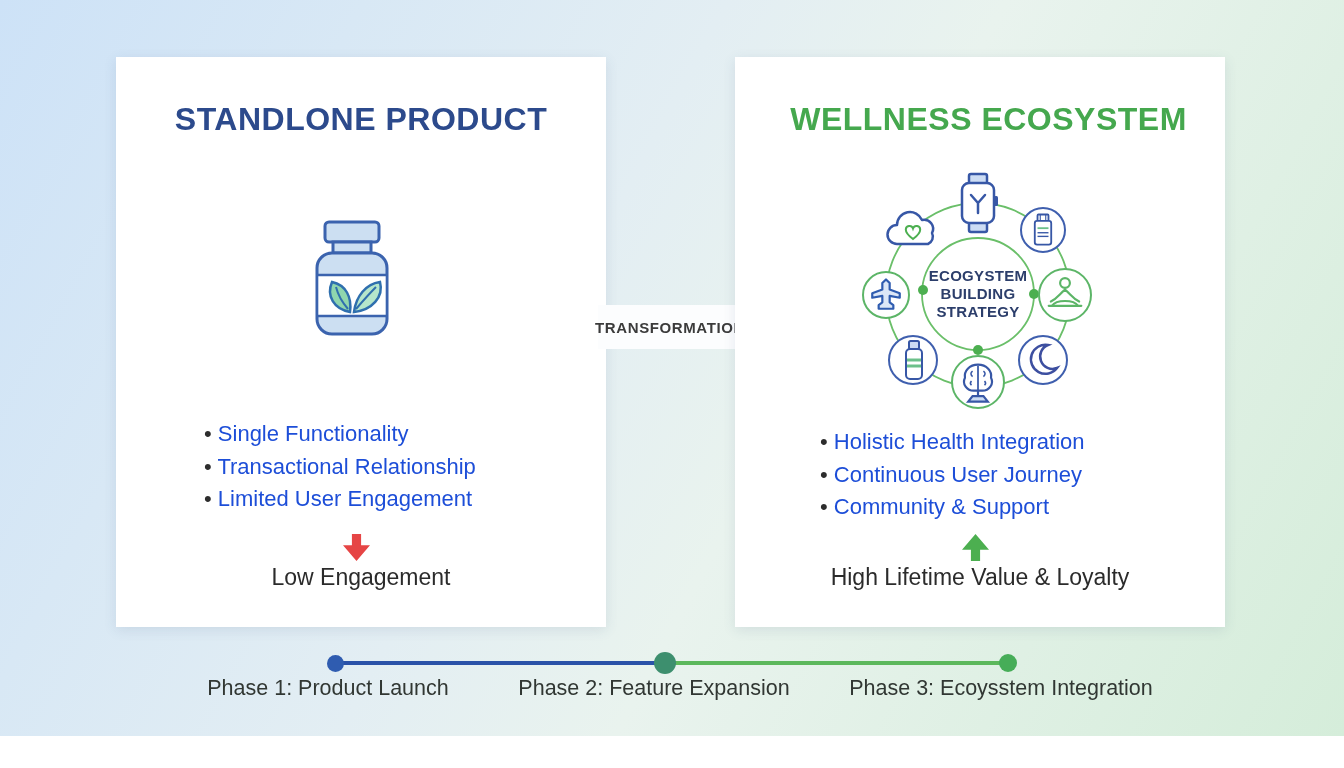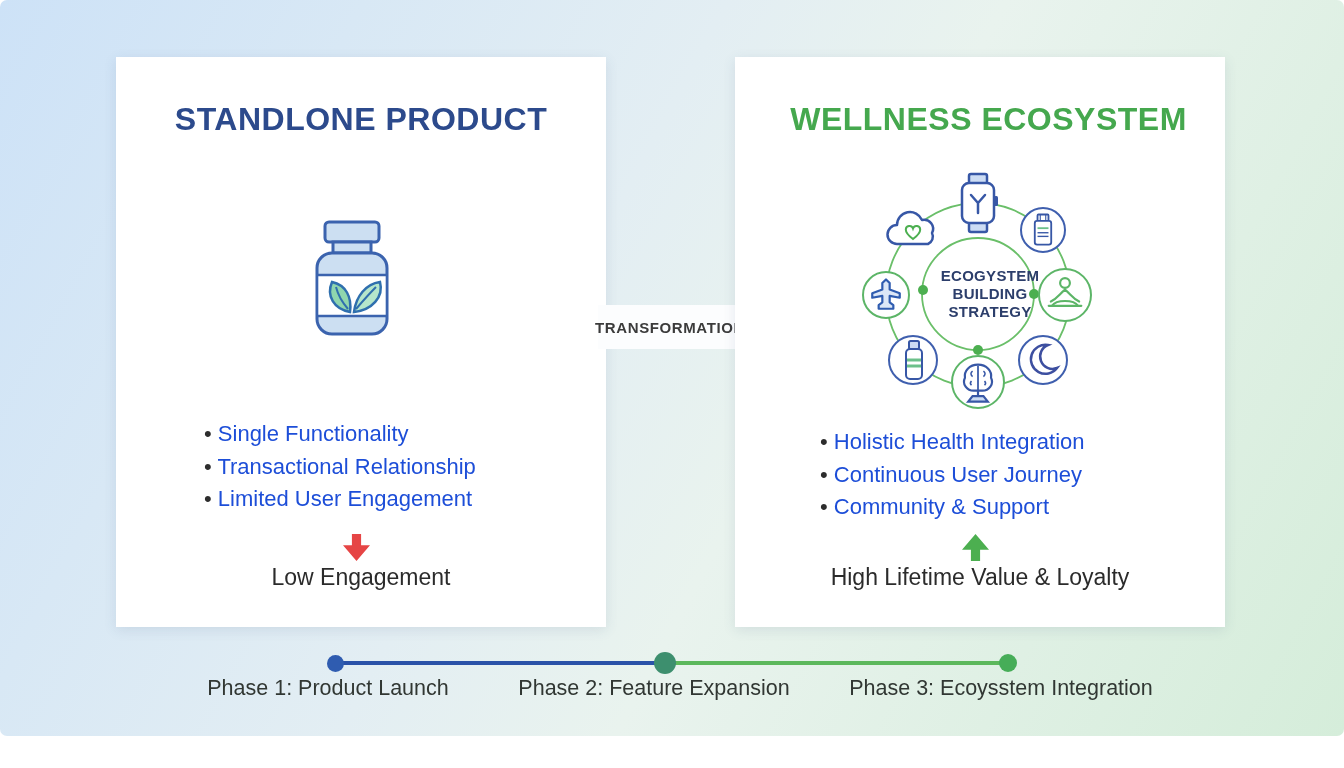--- a/index.html
+++ b/index.html
@@ -1,21 +1,20 @@
 <!DOCTYPE html>
 <html><head>
 <meta charset="utf-8">
 <style>
   * { margin:0; padding:0; box-sizing:border-box; }
   body { width:1344px; height:768px; overflow:hidden; font-family:"Liberation Sans", sans-serif; }
   .canvas {
     position:relative; width:1344px; height:736px;
     background:linear-gradient(118deg,#cde2f7 0%,#e3eef3 42%,#e9f3ee 58%,#d5edda 100%);
     overflow:hidden;
-    border-radius:7px;
   }
   .card {
     position:absolute; top:57px; width:490px; height:570px; background:#ffffff;
     box-shadow:0 3px 12px rgba(60,80,120,0.12);
   }
   .card-left  { left:116px; }
   .card-right { left:735px; }
   .card-title {
     position:absolute; top:44px; left:0; width:100%; text-align:center;
     font-size:32px; font-weight:800; letter-spacing:0.5px;
@@ -59,21 +58,21 @@
   
   .orbit { position:absolute; left:123px; top:111px; width:240px; height:250px; }
   .orbit-rings { position:absolute; left:0; top:0; }
   .orbit-icon { position:absolute; display:flex; align-items:center; justify-content:center;
     background:#ffffff; border-radius:50%; }
   .oi-blue  { border:2px solid #3f5fae; }
   .oi-green { border:2px solid #5cb567; }
   .oi-plain { background:transparent; border:none; }
   .hub-text {
     position:absolute; left:50px; top:99px; width:140px; text-align:center;
-    font-size:15px; font-weight:800; color:#2c3e6b; line-height:18px; letter-spacing:0.3px;margin-left:12px;
+    font-size:15px; font-weight:800; color:#2c3e6b; line-height:18px; letter-spacing:0.3px;
   }
 
   
   .tl-seg { position:absolute; height:4px; top:661px; }
   .tl-seg-1 { left:335px; width:330px; background:#2a52a8; }
   .tl-seg-2 { left:665px; width:343px; background:#5cb85c; }
   .tl-dot { position:absolute; border-radius:50%; }
   .tl-dot-1 { left:327px;  top:655px; width:17px; height:17px; background:#2f5cb0; }
   .tl-dot-2 { left:654px;  top:652px; width:22px; height:22px; background:#3d8f6e; }
   .tl-dot-3 { left:999px;  top:654px; width:18px; height:18px; background:#46ad58; }

